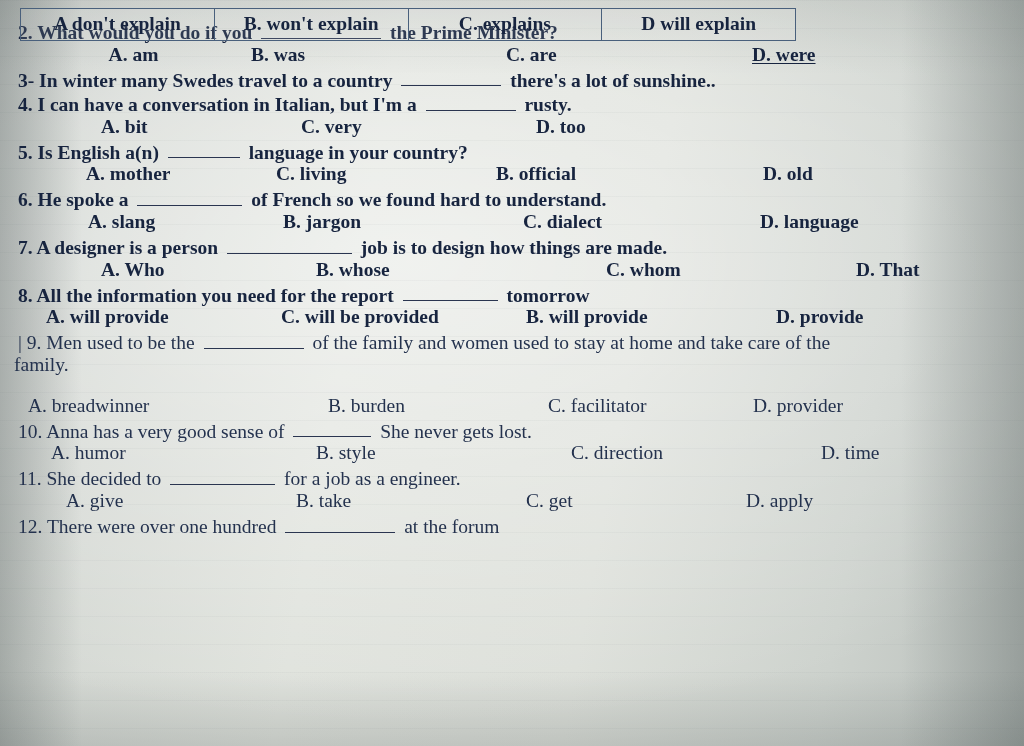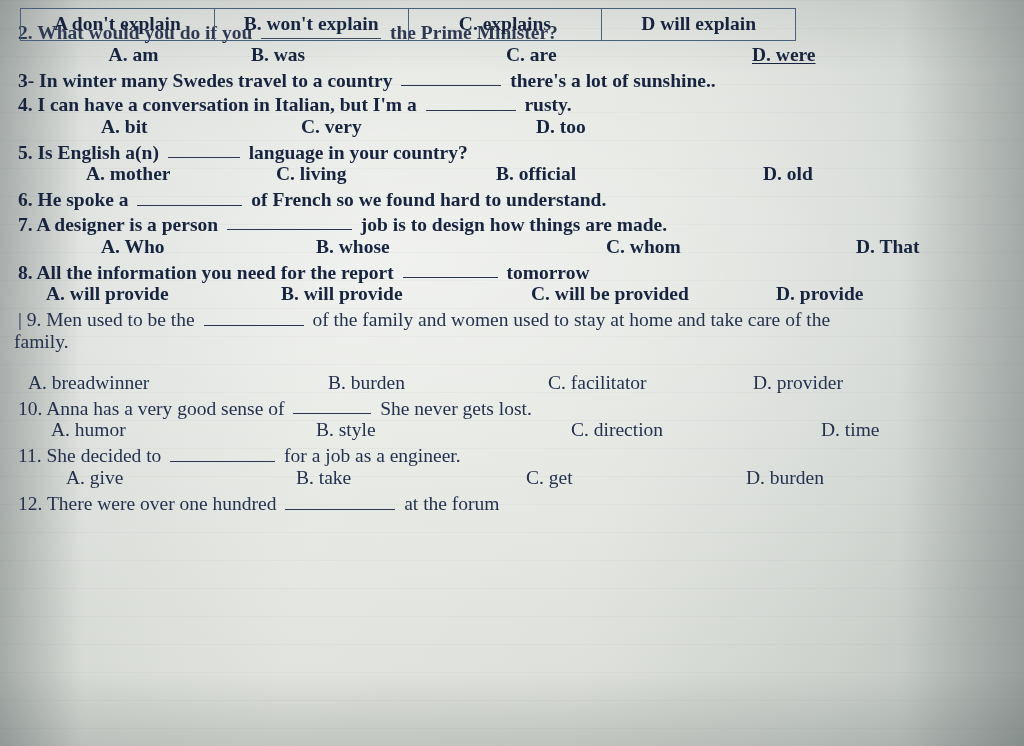--- a/index.html
+++ b/index.html
@@ -176,42 +176,48 @@
       <div class="opt q" style="width:220px">C. living</div>
       <div class="opt q" style="width:245px">B. official</div>
       <div class="opt q" style="padding-left:22px">D. old</div>
     </div>
 
     <div class="q stem">
       <span>6. He spoke a</span>
       <span class="blank" style="width:105px"></span>
       <span>of French so we found hard to understand.</span>
     </div>
+    <div class="opts">
+      <div class="opt q" style="width:195px;padding-left:72px">A. slang</div>
+      <div class="opt q" style="width:240px">B. jargon</div>
+      <div class="opt q" style="width:215px">C. dialect</div>
+      <div class="opt q" style="padding-left:22px">D. language</div>
+    </div>
 
     <div class="q stem">
       <span>7. A designer is a person</span>
       <span class="blank" style="width:125px"></span>
       <span>job is to design how things are made.</span>
     </div>
     <div class="opts">
       <div class="opt q" style="width:215px;padding-left:85px">A. Who</div>
       <div class="opt q" style="width:290px">B. whose</div>
       <div class="opt q" style="width:210px">C. whom</div>
       <div class="opt q" style="padding-left:40px">D. That</div>
     </div>
 
     <div class="q stem">
       <span>8. All the information you need for the report</span>
       <span class="blank" style="width:95px"></span>
       <span>tomorrow</span>
     </div>
     <div class="opts">
       <div class="opt q" style="width:235px;padding-left:30px">A. will provide</div>
+      <div class="opt q" style="width:245px">C. will be provided</div>
       <div class="opt q" style="width:250px">B. will provide</div>
-      <div class="opt q" style="width:245px">C. will be provided</div>
       <div class="opt q">D. provide</div>
     </div>
 
     <div class="q light stem" style="font-weight:400">
       <span>| 9.  Men used to be the</span>
       <span class="blank" style="width:100px"></span>
       <span>of the family and women used to stay at home and take care of the</span>
     </div>
     <div class="q light stem" style="margin-left:-4px">family.</div>
     <div class="opts" style="margin-top:20px">
@@ -235,21 +241,21 @@
 
     <div class="q light stem">
       <span>11. She decided to</span>
       <span class="blank" style="width:105px"></span>
       <span>for a job as a engineer.</span>
     </div>
     <div class="opts">
       <div class="opt q light" style="width:230px;padding-left:50px">A. give</div>
       <div class="opt q light" style="width:230px">B. take</div>
       <div class="opt q light" style="width:220px">C. get</div>
-      <div class="opt q light">D. burden</div>
+      <div class="opt q light">D. apply</div>
     </div>
 
     <div class="q light stem">
       <span>12. There were over one hundred</span>
       <span class="blank" style="width:110px"></span>
       <span>at the forum</span>
     </div>
 
   </div>
 </div>

